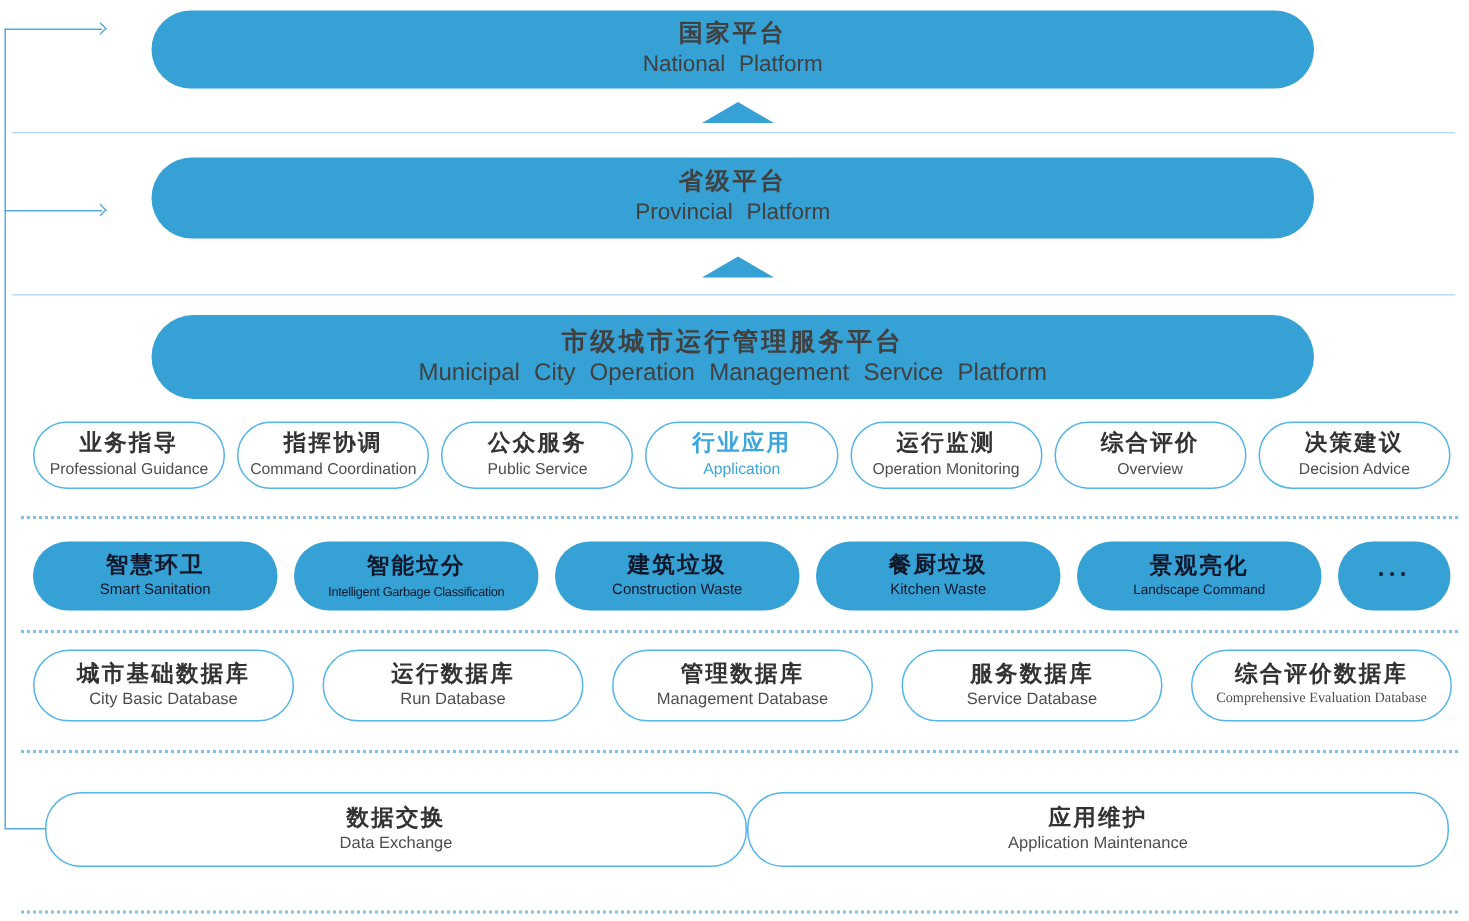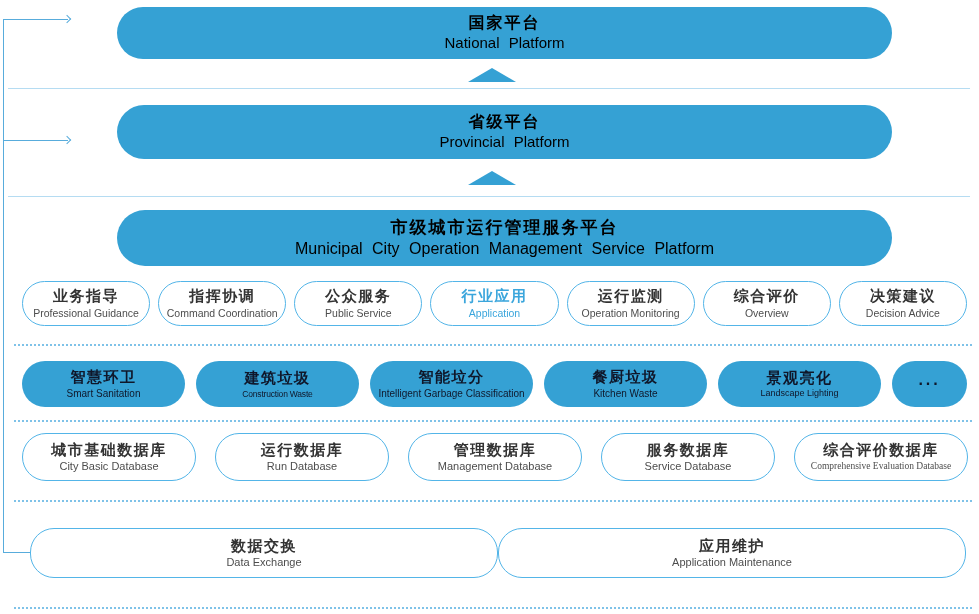--- a/index.html
+++ b/index.html
@@ -9,21 +9,21 @@
     font-family:"Liberation Sans", sans-serif; overflow:hidden;
   }
 
   
   .v-line { position:absolute; left:3px; top:19px; width:1px; height:533px; background:#58ACDC; }
   .h-line { position:absolute; height:1px; background:#58ACDC; }
   .chev { position:absolute; width:6px; height:6px; border-top:1.2px solid #58ACDC; border-right:1.2px solid #58ACDC; transform:rotate(45deg); }
 
   
   .bar {
-    position:absolute; left:117px; width:775px; background:#35A1D4; color:#000000;
+    position:absolute; left:101px; width:775px; background:#35A1D4; color:#404040;
     display:flex; flex-direction:column; align-items:center; justify-content:center;
   }
   #bar-national   { top:7px;   height:52px; border-radius:26px; }
   #bar-provincial { top:105px; height:54px; border-radius:27px; }
   #bar-municipal  { top:210px; height:56px; border-radius:28px; }
   .bar .zh { font-size:16px; font-weight:700; letter-spacing:2px; line-height:1.3; }
   .bar .en { font-size:15px; word-spacing:5px; line-height:1.25; }
   #bar-municipal .zh { font-size:17px; }
   #bar-municipal .en { font-size:16px; }
 
@@ -134,34 +134,34 @@
   </div>
 
   <div class="sep-dotted" id="dot1"></div>
 
   <div class="row" id="row-apps">
     <div class="pill solid">
       <div class="zh">智慧环卫</div>
       <div class="en">Smart Sanitation</div>
     </div>
     <div class="pill solid">
+      <div class="zh">智能垃分</div>
+      <div class="en">Intelligent Garbage Classification</div>
+    </div>
+    <div class="pill solid">
       <div class="zh">建筑垃圾</div>
       <div class="en">Construction Waste</div>
     </div>
     <div class="pill solid">
-      <div class="zh">智能垃分</div>
-      <div class="en">Intelligent Garbage Classification</div>
-    </div>
-    <div class="pill solid">
       <div class="zh">餐厨垃圾</div>
       <div class="en">Kitchen Waste</div>
     </div>
     <div class="pill solid">
       <div class="zh">景观亮化</div>
-      <div class="en">Landscape Lighting</div>
+      <div class="en">Landscape Command</div>
     </div>
     <div class="pill solid" id="pill-dots">
       <div class="zh">···</div>
     </div>
   </div>
 
   <div class="sep-dotted" id="dot2"></div>
 
   <div class="row" id="row-db">
     <div class="pill outline">

